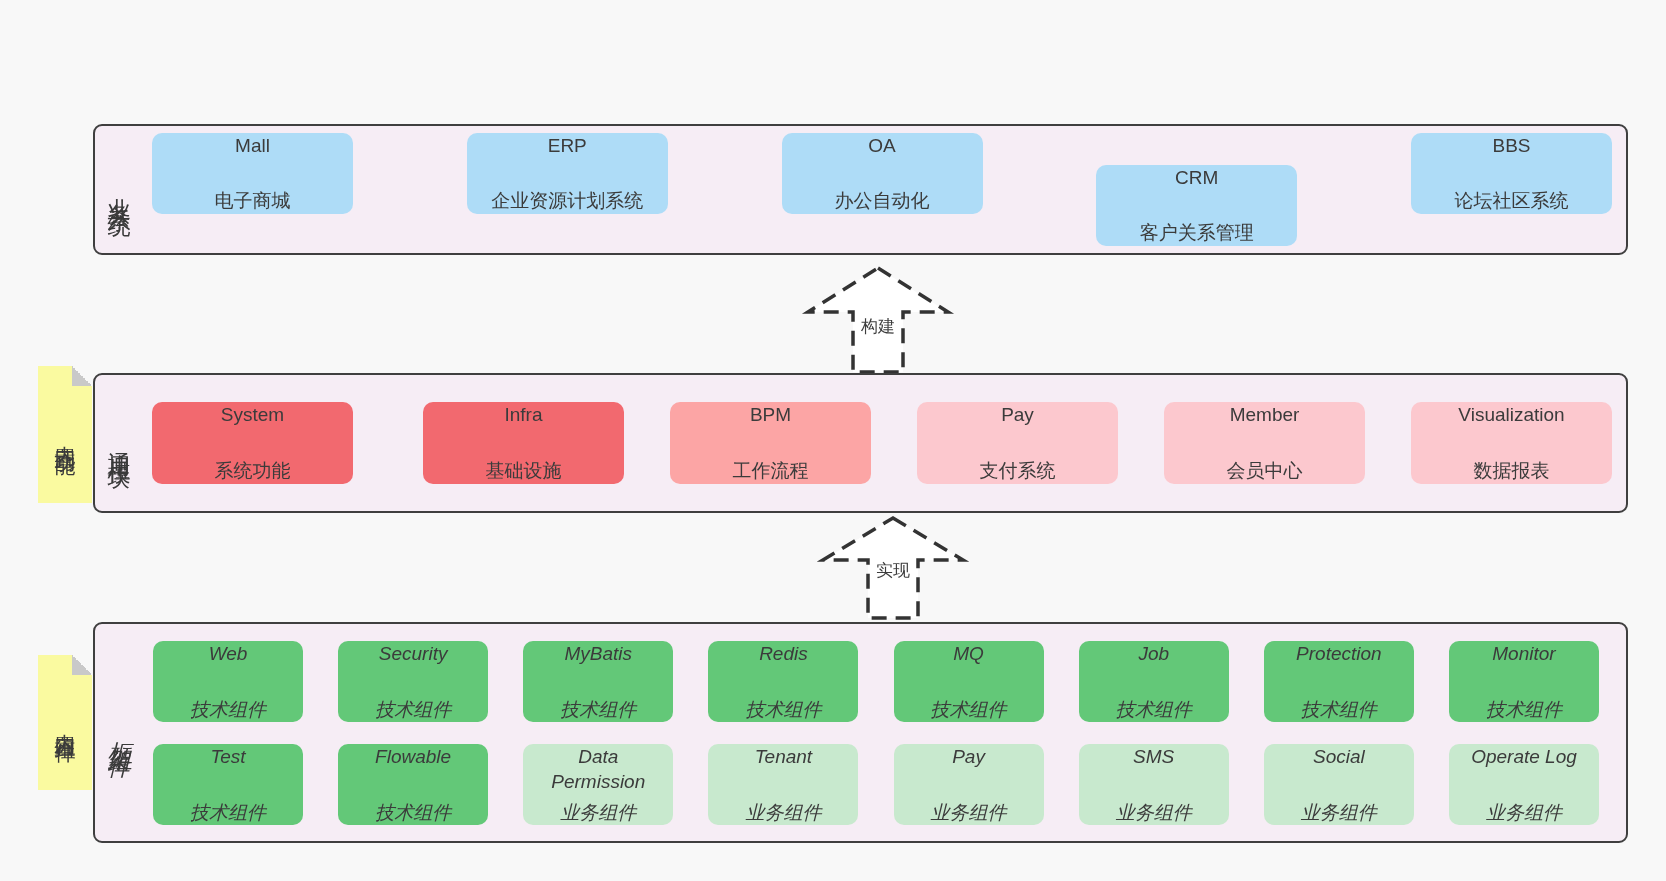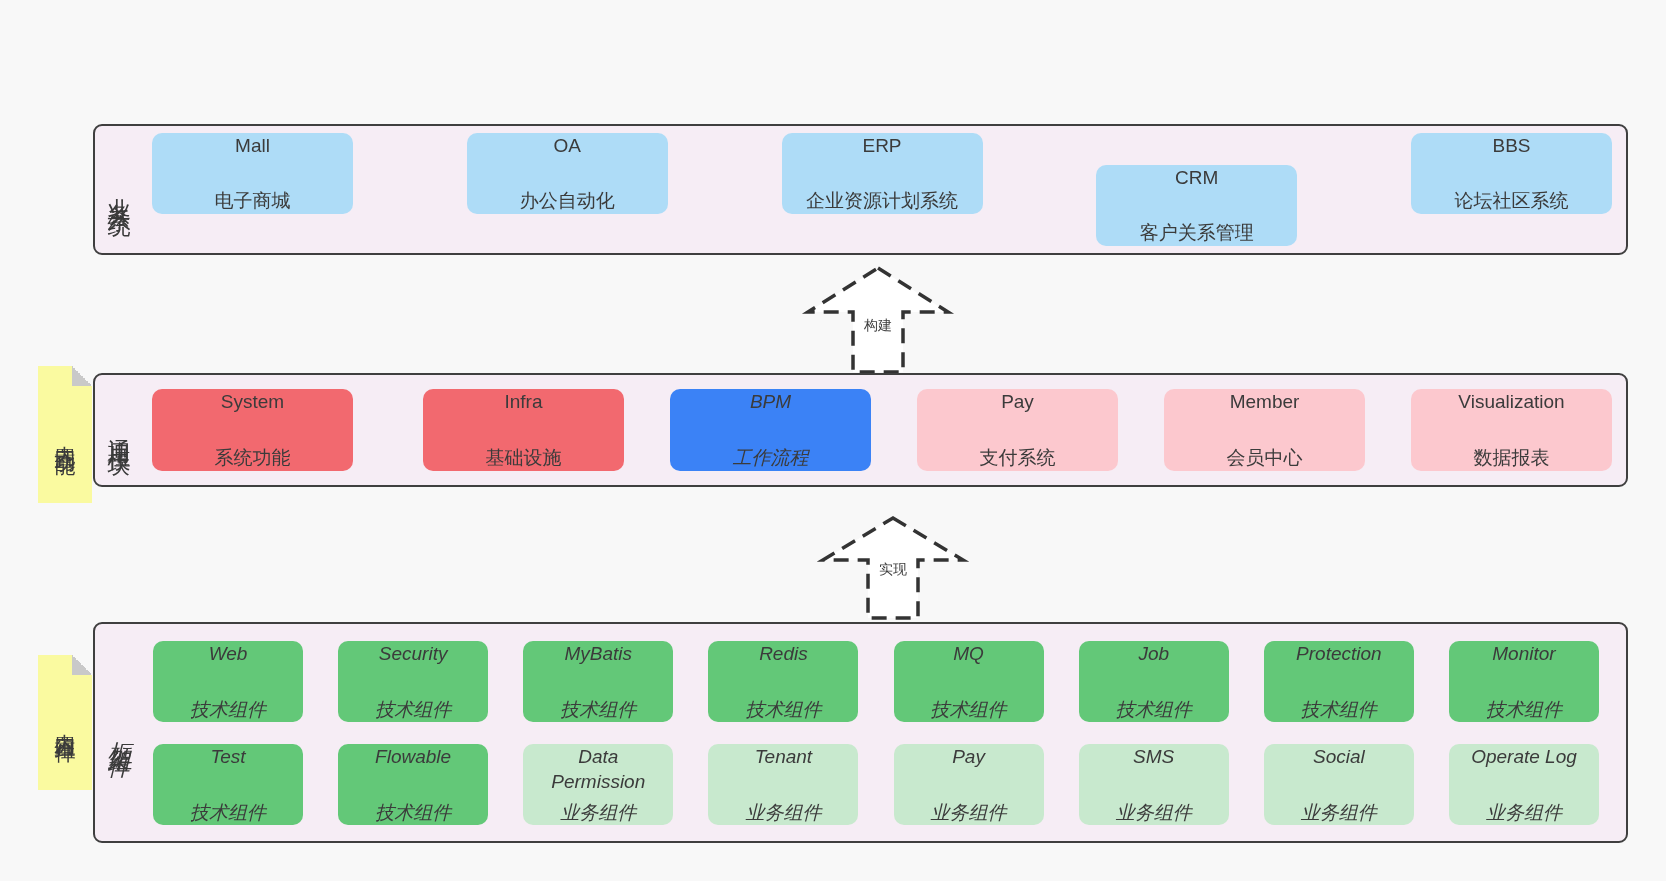--- a/index.html
+++ b/index.html
@@ -14,21 +14,21 @@
 
   
   .band{
     position:absolute;left:93px;width:1535px;
     background:#f6edf5;
     border:2px solid #3f3f3f;
     border-radius:9px;
     box-sizing:border-box;
   }
   .band-1{top:124px;height:131px;}
-  .band-2{top:373px;height:114px;}
+  .band-2{top:373px;height:140px;}
   .band-3{top:622px;height:221px;font-style:italic;}
 
   .band-label{
     position:absolute;left:10px;top:0;height:100%;
     display:flex;align-items:center;justify-content:center;
     writing-mode:vertical-rl;text-orientation:upright;
     font-size:23px;letter-spacing:5px;color:#3a3a3a;
     width:30px;
   }
 
@@ -70,45 +70,45 @@
   .arrow-svg{position:absolute;overflow:visible;}
   .arrow-svg polygon{
     fill:#ffffff;
     stroke:#333333;
     stroke-width:3.5;
     stroke-dasharray:15 9;
   }
   .arrow-label{
     position:absolute;transform:translate(-50%,-50%);
     background:#ffffff;
-    font-size:14px;color:#3d3d3d;
+    font-size:17px;color:#3d3d3d;
     padding:1px 3px;
     white-space:nowrap;
   }
 </style>
 </head>
 <body>
 
 <div class="stage">
 
   <div class="band band-1">
     <div class="band-label">业务系统</div>
     <div class="rows">
         <div class="row">
           <div class="box" style="background: rgb(174, 220, 247);">
             <span>Mall</span>
             <span>电子商城</span>
           </div>
           <div class="box" style="background: rgb(174, 220, 247);">
+            <span>ERP</span>
+            <span>企业资源计划系统</span>
+          </div>
+          <div class="box" style="background: rgb(174, 220, 247);">
             <span>OA</span>
             <span>办公自动化</span>
-          </div>
-          <div class="box" style="background: rgb(174, 220, 247);">
-            <span>ERP</span>
-            <span>企业资源计划系统</span>
           </div>
           <div class="box" style="background: rgb(174, 220, 247); margin-top: 32px;">
             <span>CRM</span>
             <span>客户关系管理</span>
           </div>
           <div class="box" style="background: rgb(174, 220, 247);">
             <span>BBS</span>
             <span>论坛社区系统</span>
           </div>
         </div>
@@ -129,21 +129,21 @@
     <div class="rows">
         <div class="row">
           <div class="box" style="background: rgb(242, 105, 111);">
             <span>System</span>
             <span>系统功能</span>
           </div>
           <div class="box" style="background: rgb(242, 105, 111); margin-left: 24px;">
             <span>Infra</span>
             <span>基础设施</span>
           </div>
-          <div class="box" style="background: #3b82f6; font-style: italic;">
+          <div class="box" style="background: #fca5a5;">
             <span>BPM</span>
             <span>工作流程</span>
           </div>
           <div class="box" style="background: rgb(252, 200, 206);">
             <span>Pay</span>
             <span>支付系统</span>
           </div>
           <div class="box" style="background: rgb(252, 200, 206);">
             <span>Member</span>
             <span>会员中心</span>

